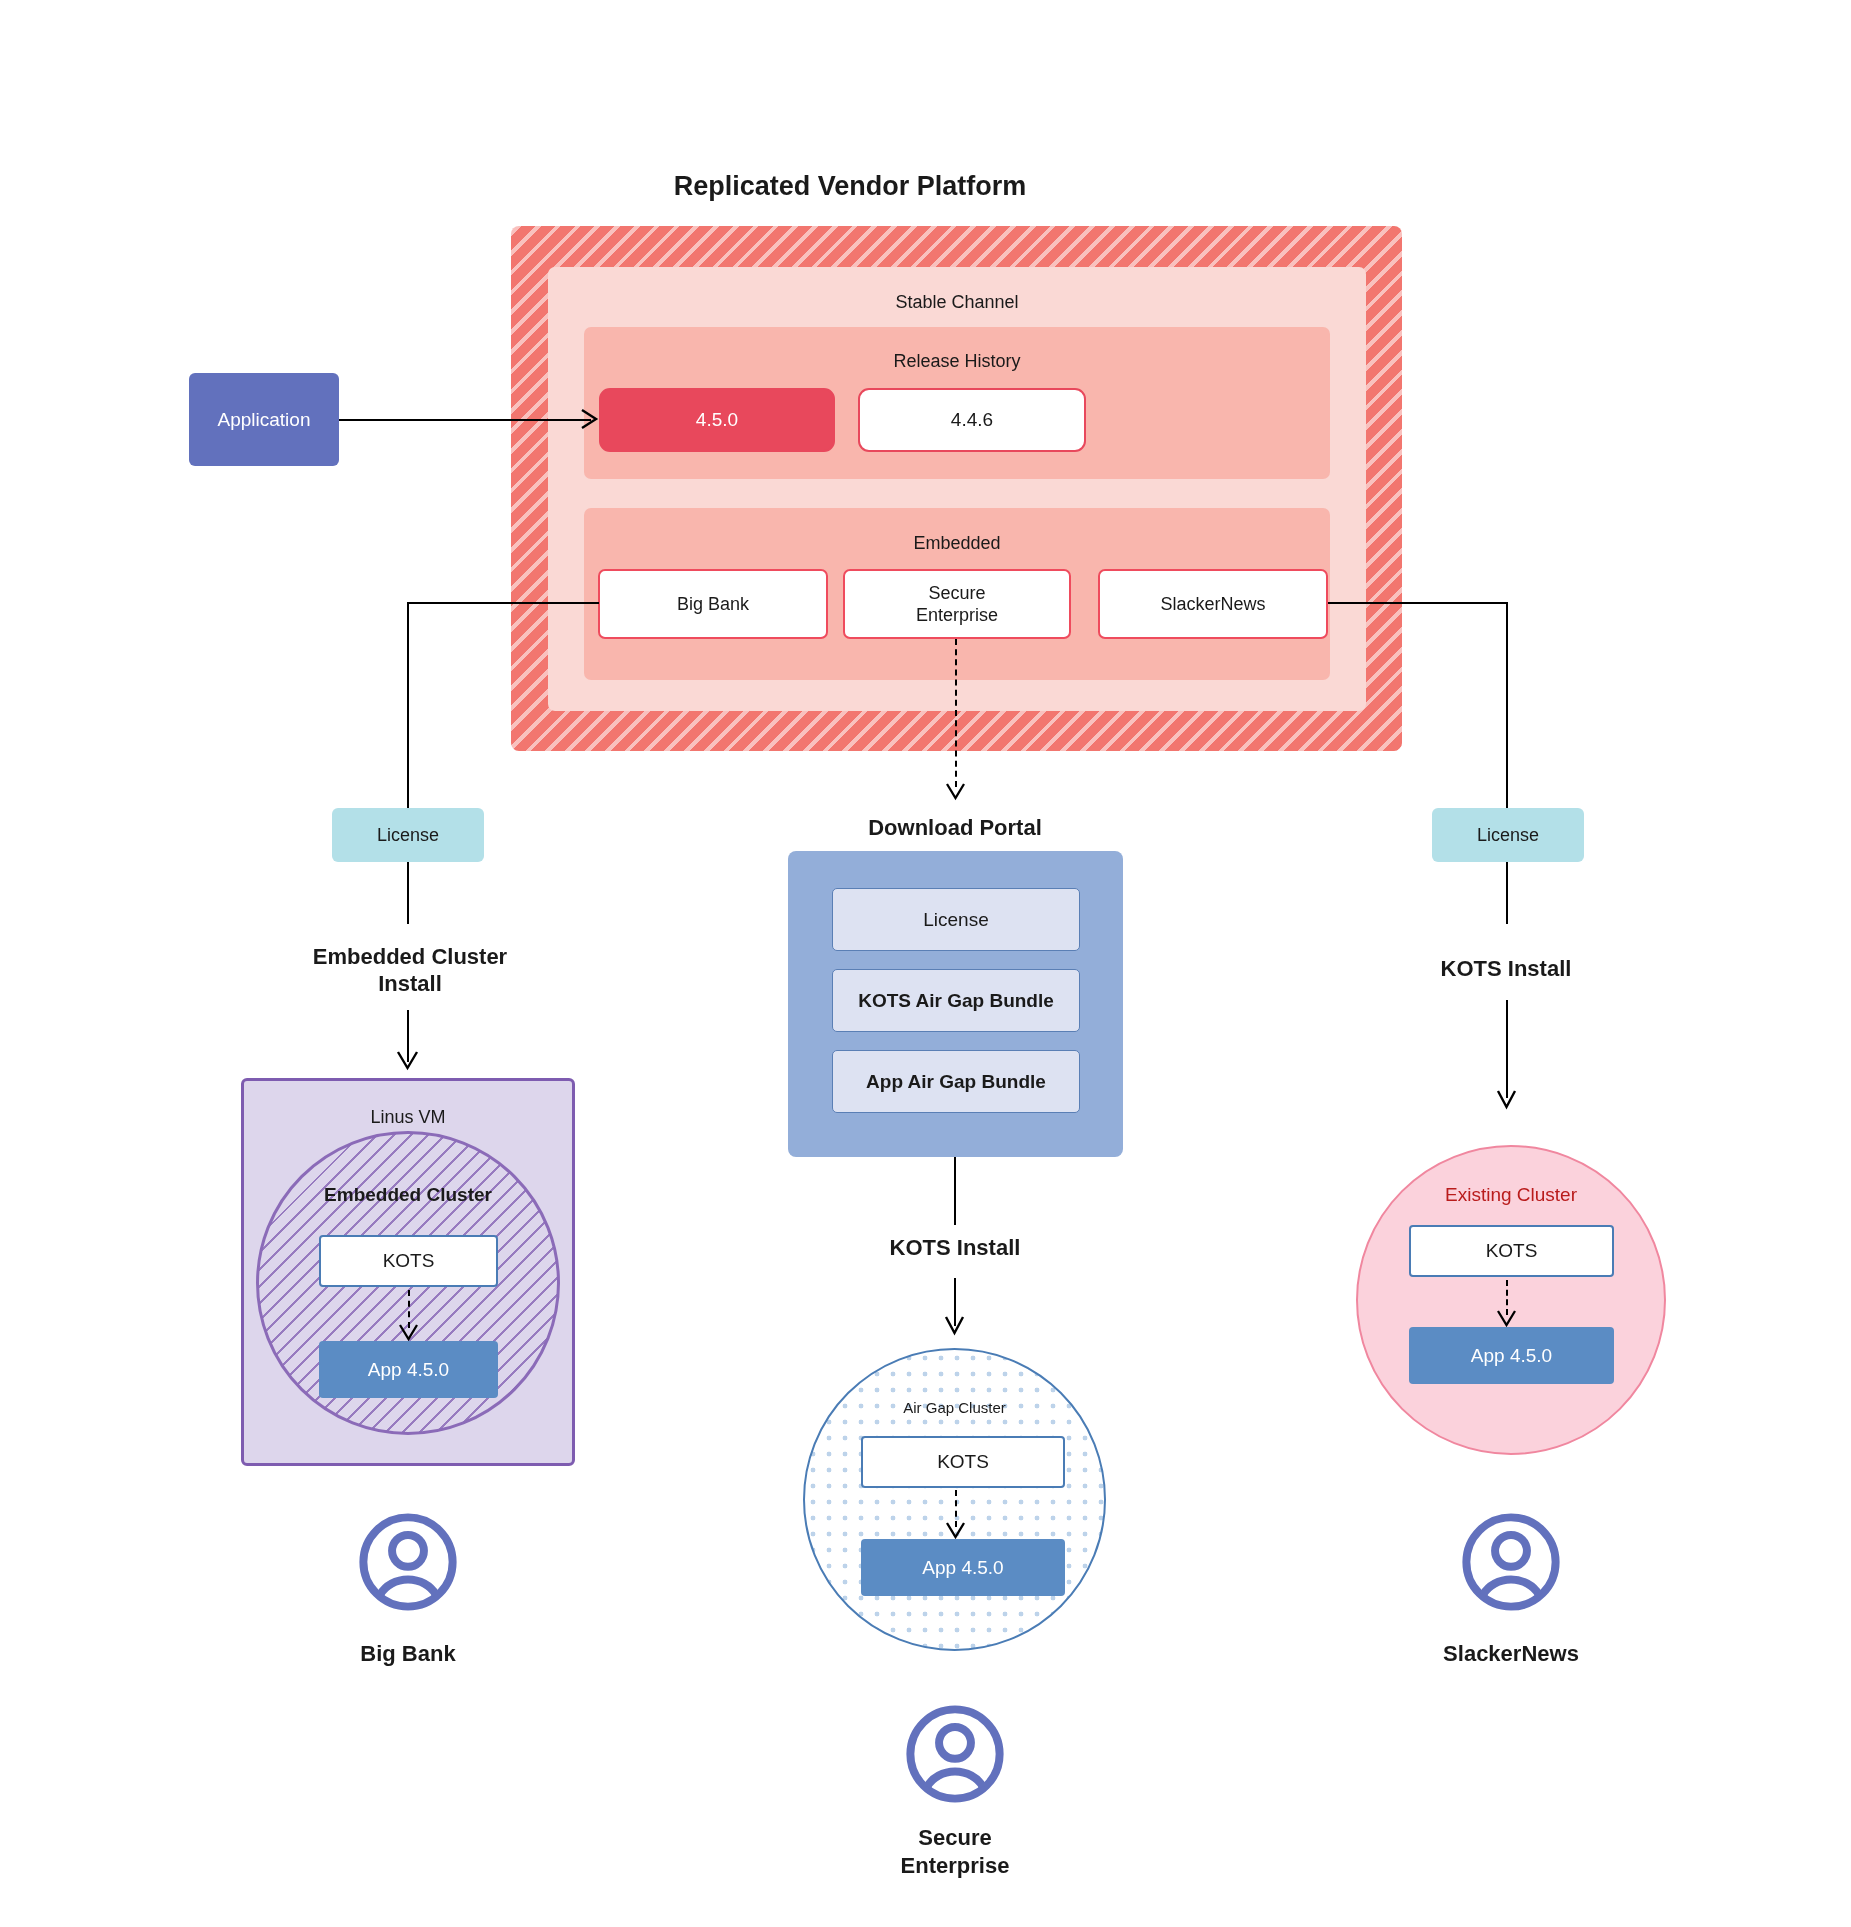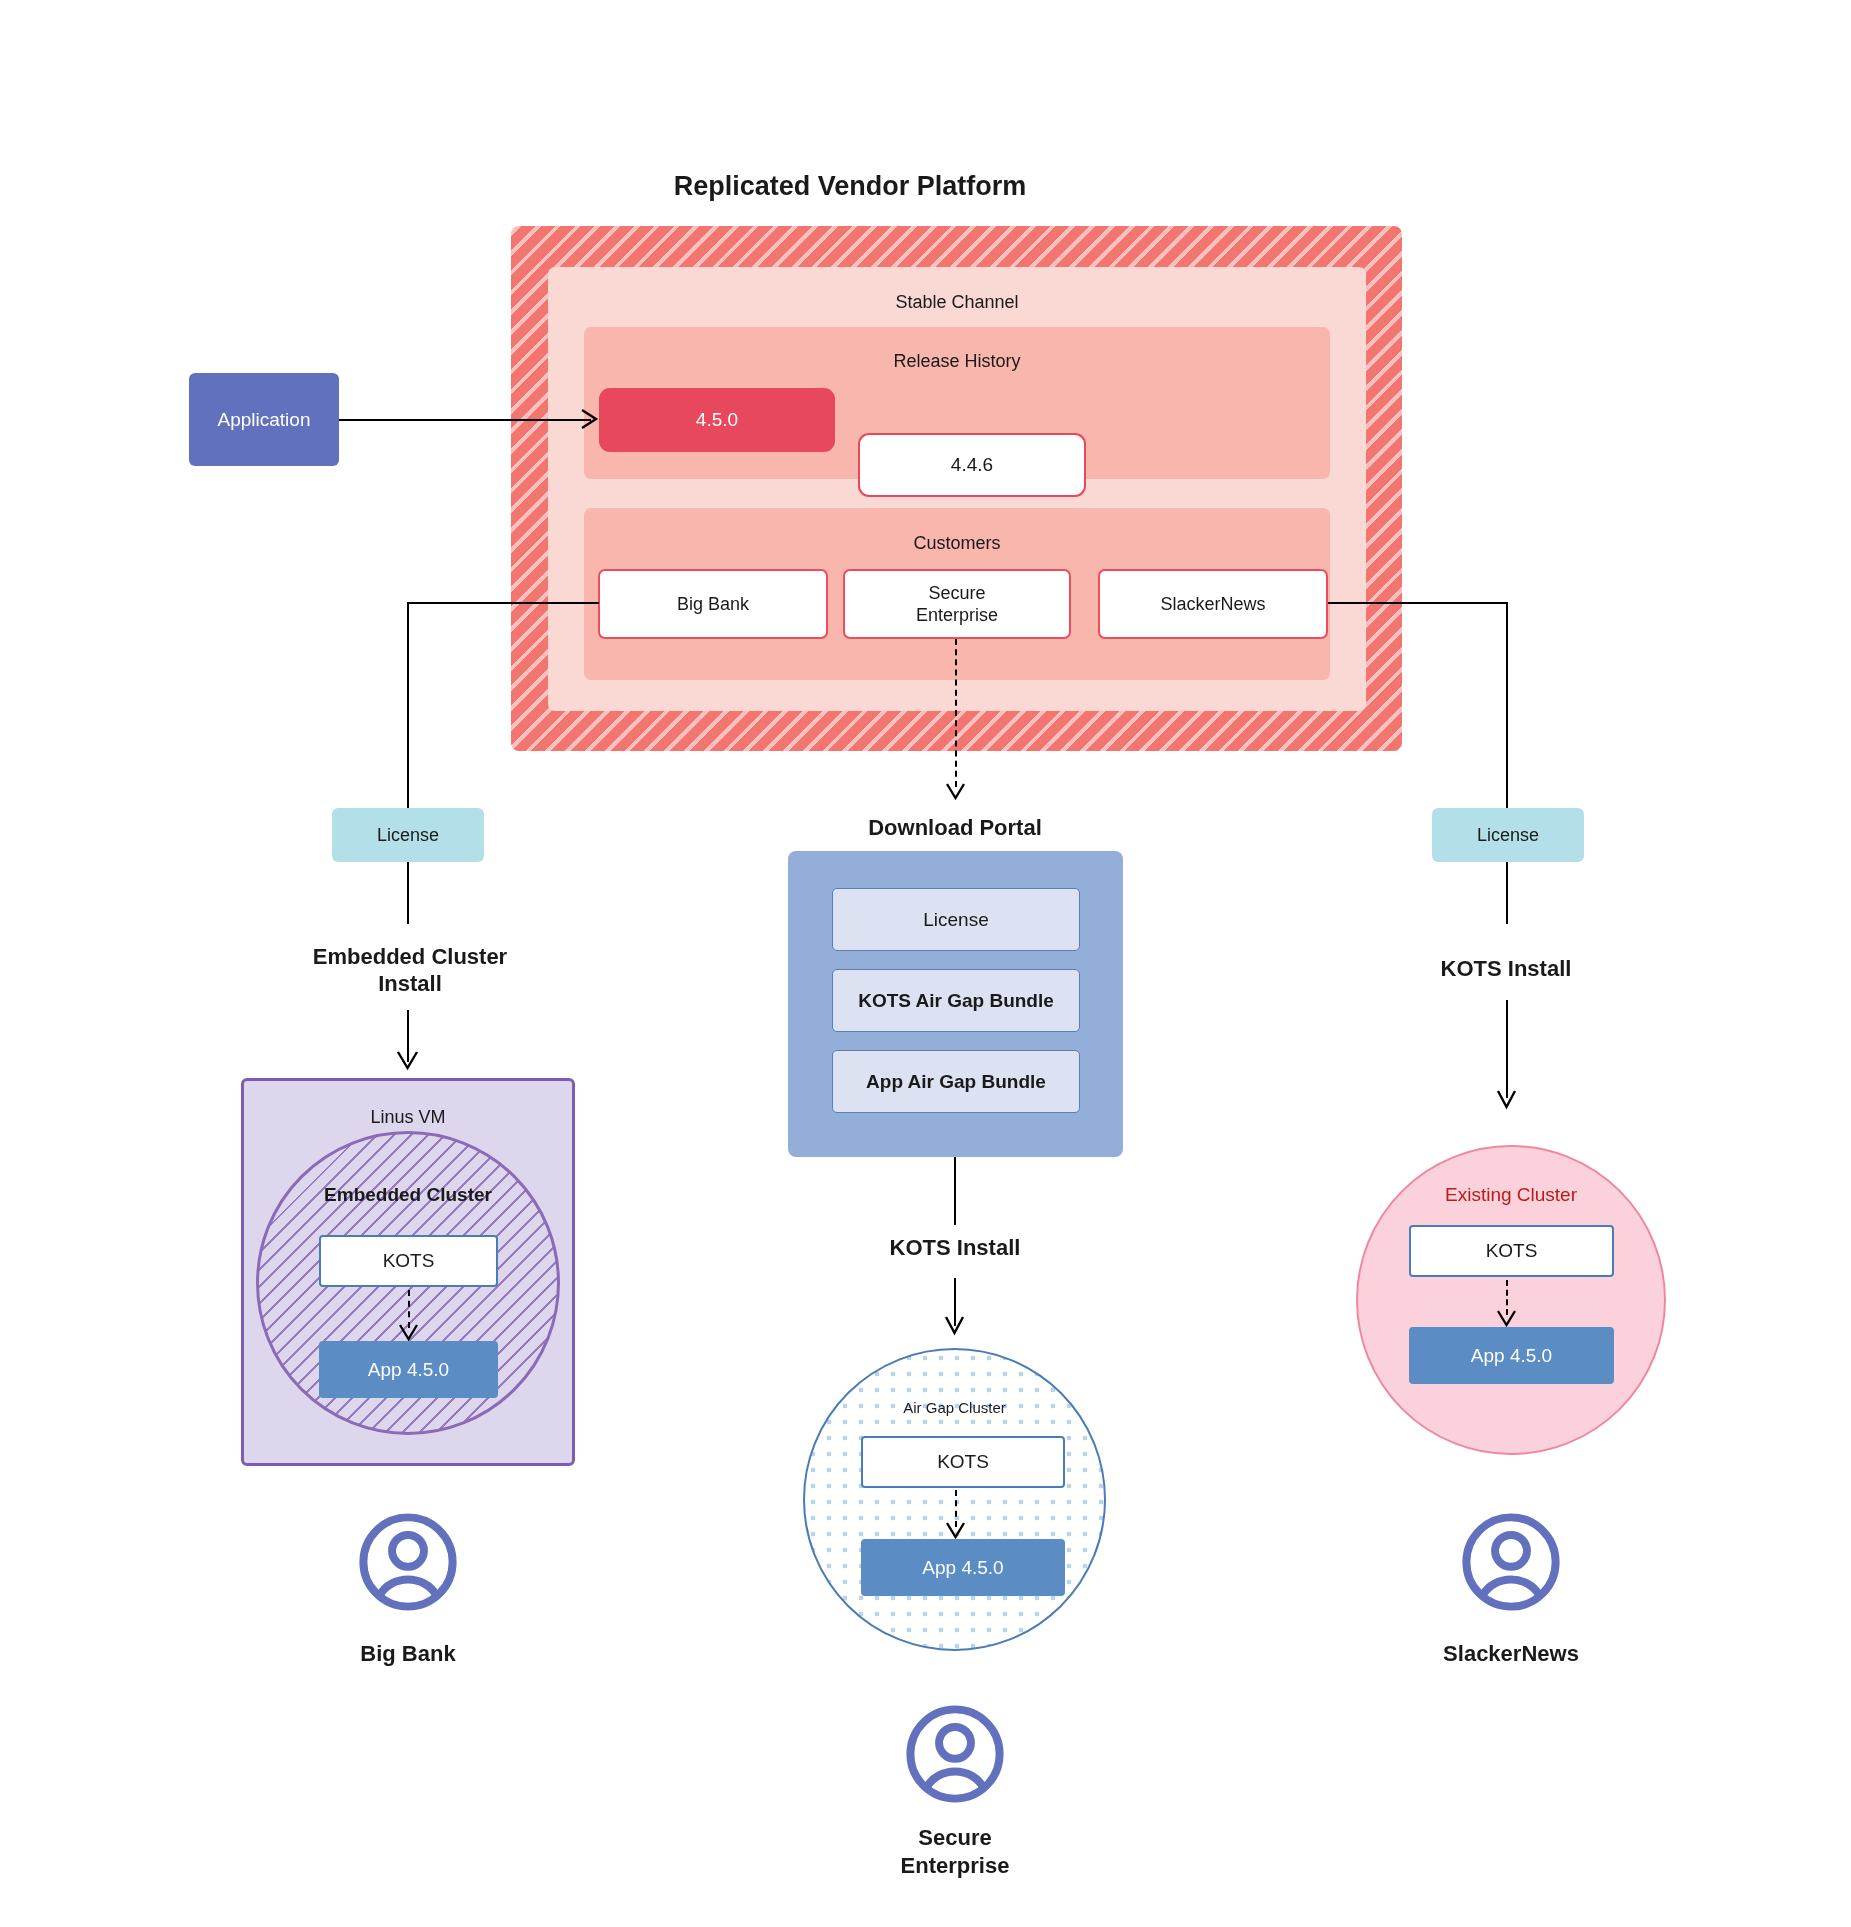--- a/index.html
+++ b/index.html
@@ -156,24 +156,24 @@
   <div class="abs ctr title-lg" style="left:640px; top:170px; width:420px; height:34px;">Replicated Vendor Platform</div>
 
   <div class="abs vendor-outer" style="left:511px; top:226px; width:891px; height:525px;"></div>
 
   <div class="abs channel-box" style="left:548px; top:267px; width:818px; height:444px;"></div>
   <div class="abs ctr label-plain" style="left:548px; top:290px; width:818px; height:24px;">Stable Channel</div>
 
   <div class="abs sub-box" style="left:584px; top:327px; width:746px; height:152px;"></div>
   <div class="abs ctr label-plain" style="left:584px; top:349px; width:746px; height:24px;">Release History</div>
   <div class="abs ctr release-tile active" style="left:599px; top:388px; width:236px; height:64px;">4.5.0</div>
-  <div class="abs ctr release-tile" style="left:858px; top:388px; width:228px; height:64px;margin-top:45px;">4.4.6</div>
+  <div class="abs ctr release-tile" style="left:858px; top:388px; width:228px; height:64px;">4.4.6</div>
 
   <div class="abs sub-box" style="left:584px; top:508px; width:746px; height:172px;"></div>
-  <div class="abs ctr label-plain" style="left:584px; top:531px; width:746px; height:24px;">Customers</div>
+  <div class="abs ctr label-plain" style="left:584px; top:531px; width:746px; height:24px;">Embedded</div>
   <div class="abs ctr customer-tile" style="left:598px; top:569px; width:230px; height:70px; white-space:pre-line;">Big Bank</div>
   <div class="abs ctr customer-tile" style="left:843px; top:569px; width:228px; height:70px; white-space:pre-line;">Secure
 Enterprise</div>
   <div class="abs ctr customer-tile" style="left:1098px; top:569px; width:230px; height:70px; white-space:pre-line;">SlackerNews</div>
 
   <div class="abs ctr app-box" style="left:189px; top:373px; width:150px; height:93px;">Application</div>
 
   <div class="abs line-h" style="left:339px; top:419px; width:252px;"></div>
   <svg class="abs arrow" style="left:580px; top:405px;" width="22" height="28" viewBox="0 0 22 28">
     <path d="M2 5 L16 14 L2 23" fill="none" stroke="#000" stroke-width="2.4"></path>

